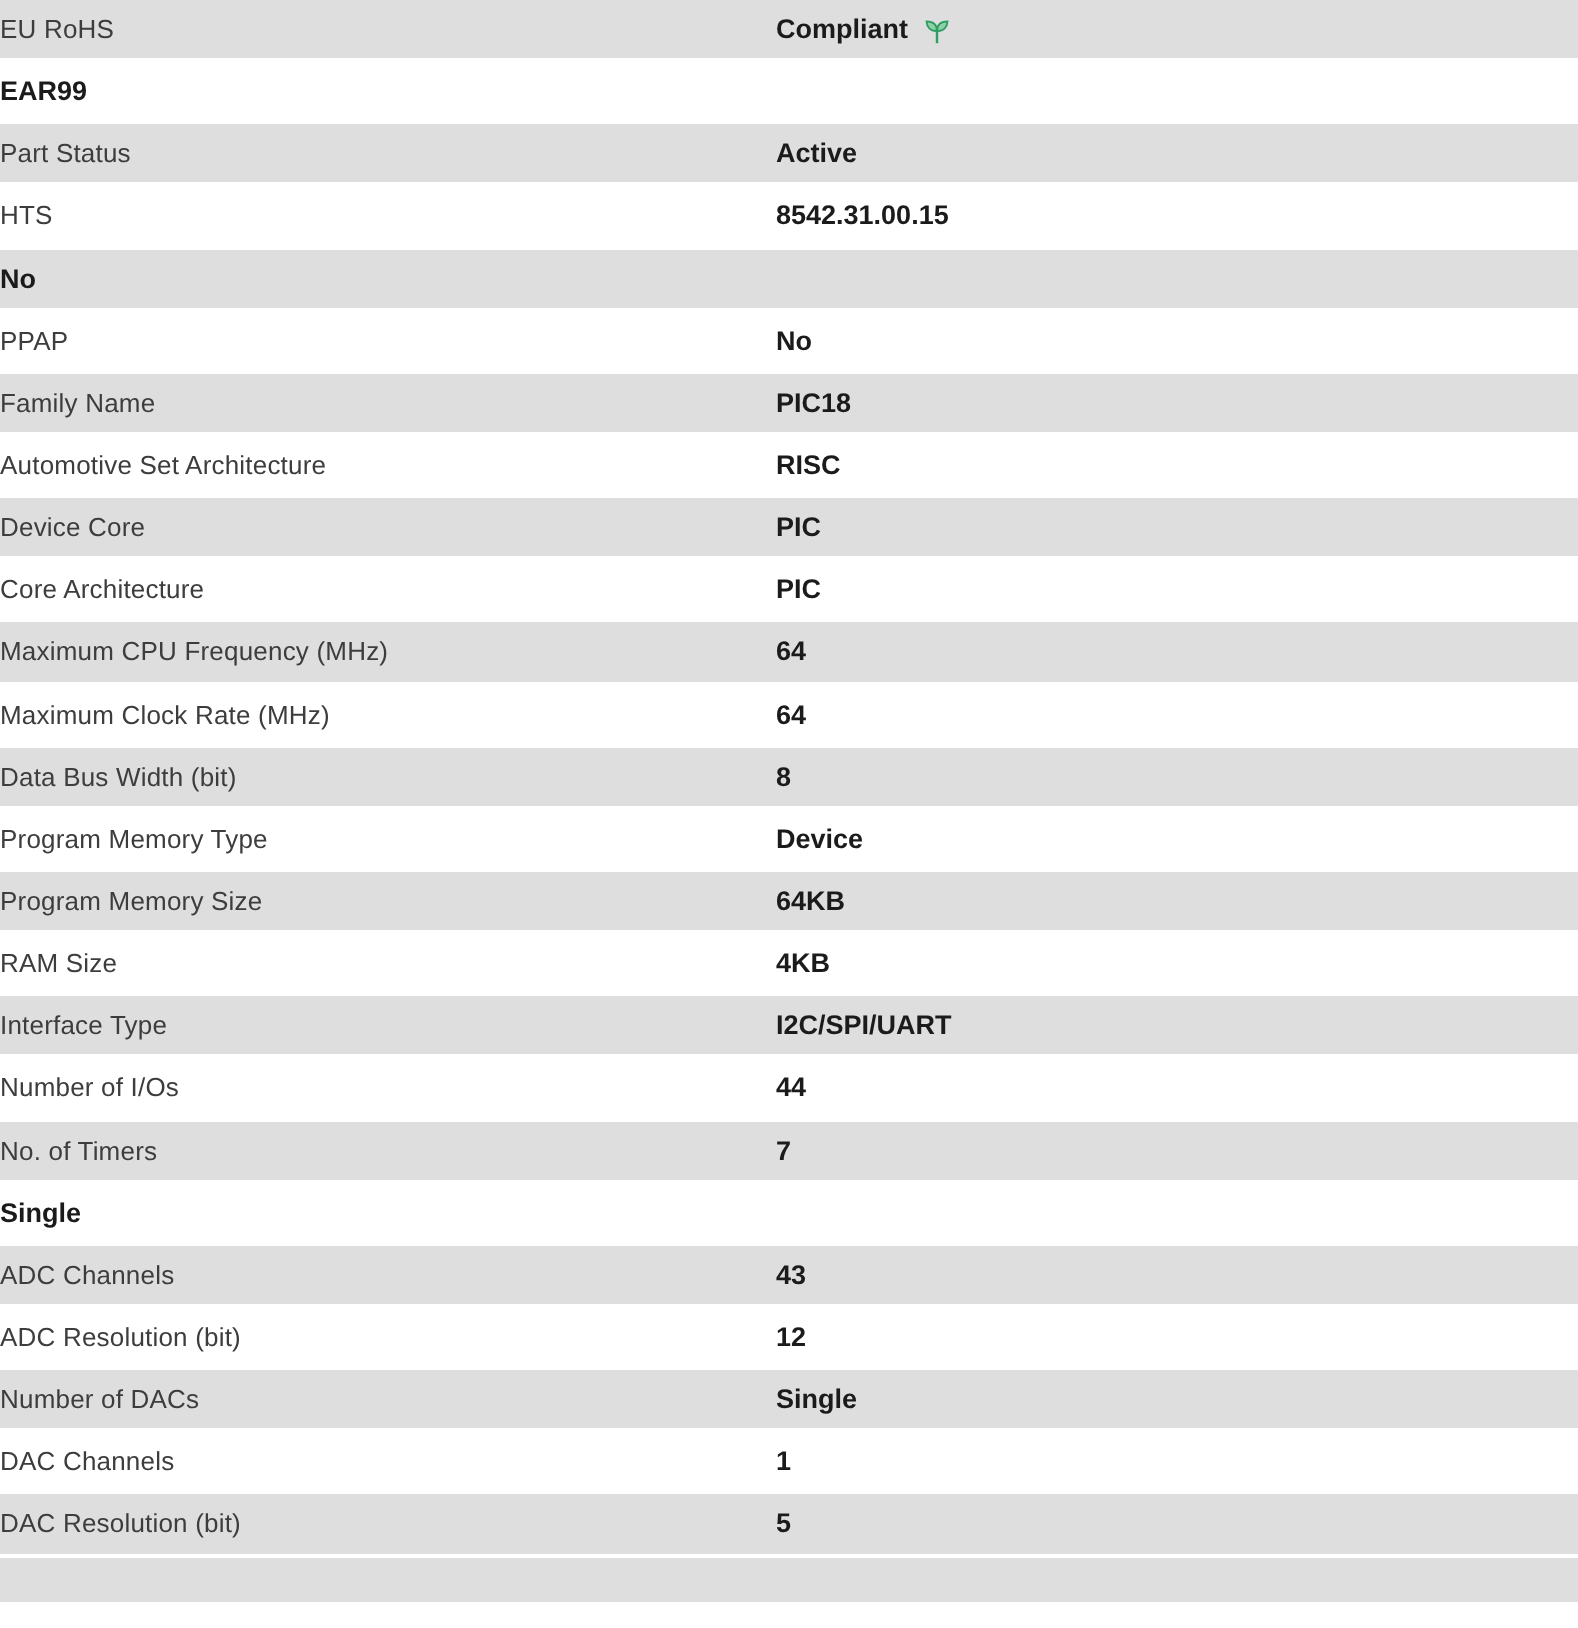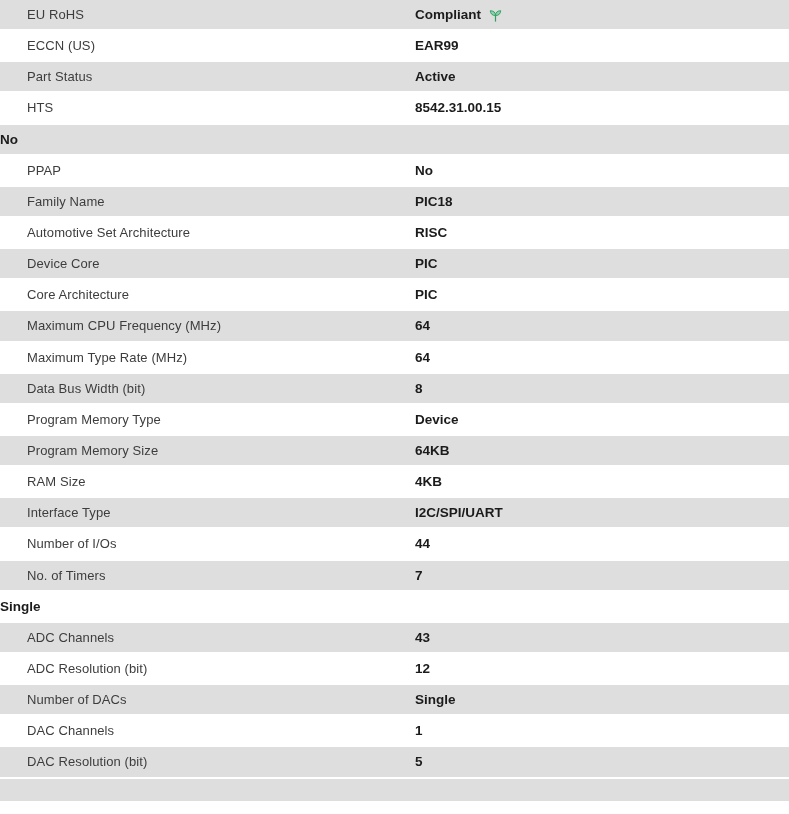--- a/index.html
+++ b/index.html
@@ -33,21 +33,20 @@
   }
   
   .spec-table::after {
     content: "";
     display: block;
     height: 22px;
     background: var(--row-alt);
   }
   .spec-label {
     flex: 0 0 388px;
-    padding-left: 27px;
     font-size: 13px;
     color: var(--label-text);
     letter-spacing: 0.1px;
     white-space: nowrap;
   }
   .spec-value {
     display: flex;
     align-items: center;
     gap: 7px;
     font-size: 13.5px;
@@ -74,21 +73,20 @@
       <span class="leaf-icon">
         <svg viewBox="0 0 16 16" width="15" height="15" aria-hidden="true">
           <path class="lf-stem" d="M8 14.5 C8 11 8 9 8 7" fill="none" stroke-width="1.3" stroke="#2e9e62"></path>
           <path class="lf-leaf" d="M8 8 C4.4 8.2 2.6 5.8 2.4 2.9 C6.2 3 8 4.8 8 8 Z" stroke-width="1" stroke="#2e9e62" fill="#8fd0a8"></path>
           <path class="lf-leaf" d="M8 8 C11.6 8.2 13.4 5.8 13.6 2.9 C9.8 3 8 4.8 8 8 Z" stroke-width="1" stroke="#2e9e62" fill="#8fd0a8"></path>
         </svg>
       </span>
     </div>
   </div>
     <div class="spec-row">
-    <div class="spec-label">ECCN (US)</div>
     <div class="spec-value">
       <span>EAR99</span>
 
     </div>
   </div>
     <div class="spec-row">
     <div class="spec-label">Part Status</div>
     <div class="spec-value">
       <span>Active</span>
 
@@ -143,21 +141,21 @@
     </div>
   </div>
     <div class="spec-row">
     <div class="spec-label">Maximum CPU Frequency (MHz)</div>
     <div class="spec-value">
       <span>64</span>
 
     </div>
   </div>
     <div class="spec-row">
-    <div class="spec-label">Maximum Type Rate (MHz)</div>
+    <div class="spec-label">Maximum Clock Rate (MHz)</div>
     <div class="spec-value">
       <span>64</span>
 
     </div>
   </div>
     <div class="spec-row">
     <div class="spec-label">Data Bus Width (bit)</div>
     <div class="spec-value">
       <span>8</span>
 

